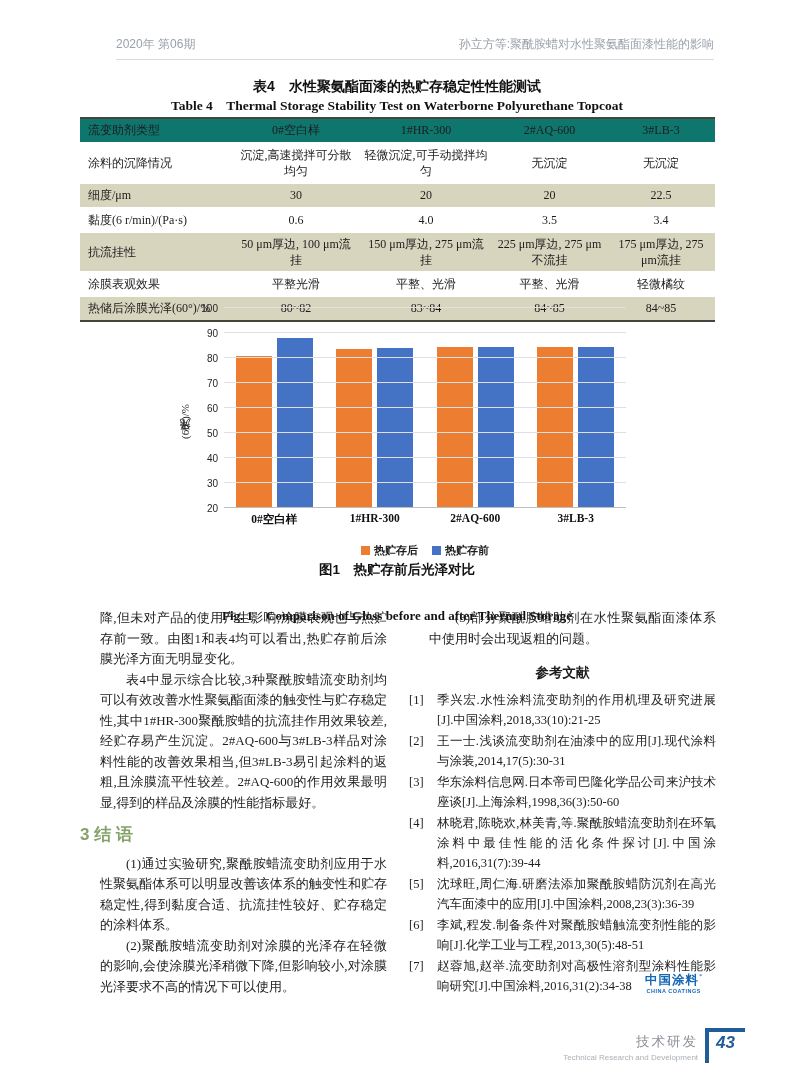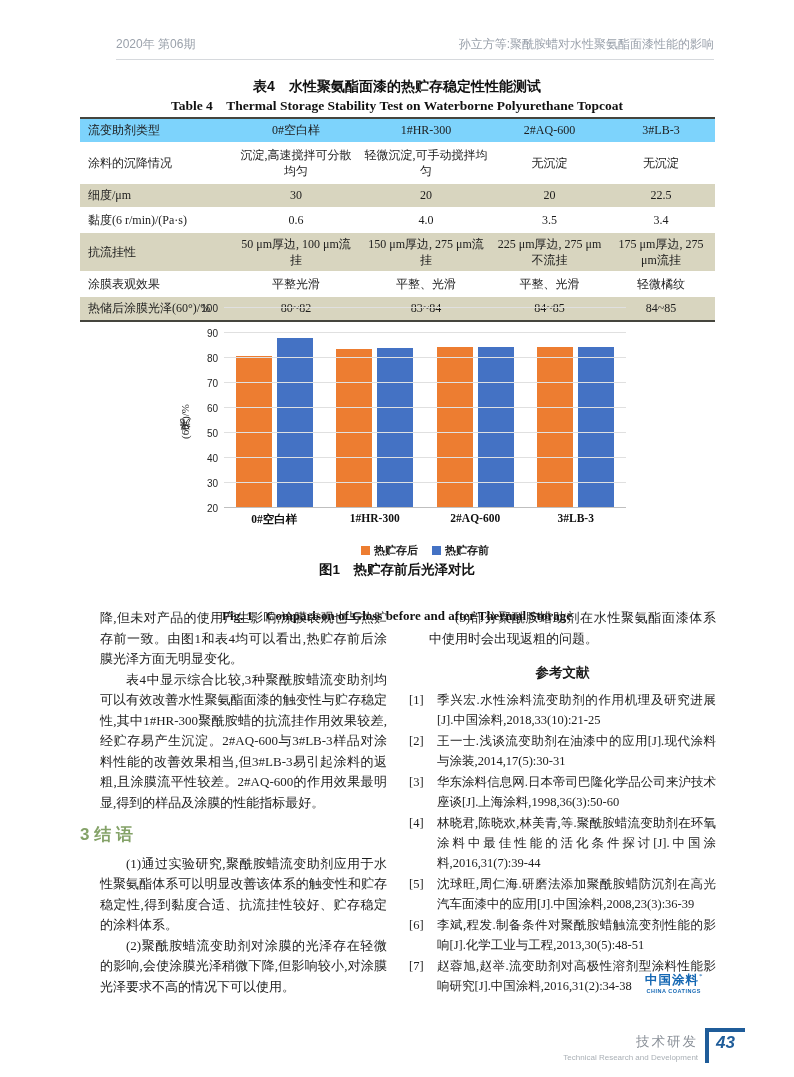--- a/index.html
+++ b/index.html
@@ -34,21 +34,21 @@
     position:absolute; left:80px; top:117px; width:635px;
     border-collapse:collapse; table-layout:fixed;
     border-top:2px solid #45453d; border-bottom:2px solid #45453d;
     font-size:12px;
   }
   .data-table th, .data-table td {
     padding:3px 4px; text-align:center; vertical-align:middle;
     font-weight:normal; line-height:1.35;
   }
   .data-table th:first-child, .data-table td:first-child { text-align:left; padding-left:8px; }
-  .data-table thead tr { background:#7dd3fc; height:25px; border-bottom:2px solid #ffffff; }
+  .data-table thead tr { background:#0f766e; height:25px; border-bottom:2px solid #ffffff; }
   .data-table tbody tr { height:24px; border-bottom:2px solid #ffffff; }
   .data-table tbody tr:nth-child(even) { background:#d8d5bf; }
   .data-table tbody tr:last-child { border-bottom:none; }
   
   .chart-wrap { position:absolute; left:178px; top:308px; width:448px; }
   .chart-flex { display:flex; align-items:stretch; }
   .chart-ylabel {
     writing-mode:vertical-rl; transform:rotate(180deg);
     font-size:11px; color:#262626; text-align:center; width:18px;
     padding-bottom:28px;

